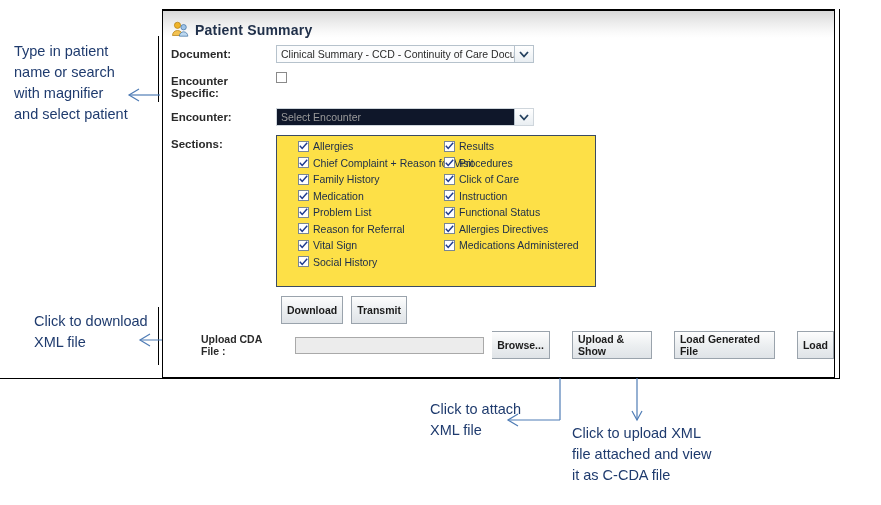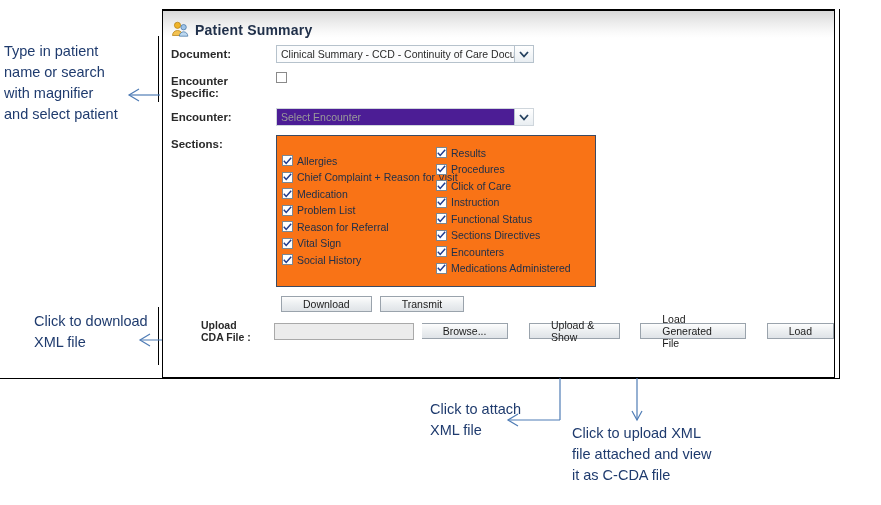--- a/index.html
+++ b/index.html
@@ -64,21 +64,21 @@
     font-size:10.5px;color:#2b2b2b;
     padding-left:4px;
     position:relative;
   }
   .sel .caret-box{
     position:absolute;right:0;top:0;bottom:0;width:18px;
     border-left:1px solid #b6c2cc;
     background:linear-gradient(180deg,#ffffff,#e9eef2);
     display:flex;align-items:center;justify-content:center;
   }
-  .sel.disabled{background:#4c1d95;color:#9a9a9a;border-color:#cfd6dc;align-items:center;}
+  .sel.disabled{background:#0f172a;color:#9a9a9a;border-color:#cfd6dc;align-items:center;}
   .sel .txt{overflow:hidden;white-space:nowrap;width:234px;}
 
   .txtfield{
     width:258px;height:18px;box-sizing:border-box;
     border:1px solid #b6c2cc;background:#fff;
     display:flex;align-items:center;position:relative;
     padding-left:4px;font-size:10.5px;
   }
   .caret{display:inline-block;width:1px;height:12px;background:#222;}
   .mag-box{
@@ -93,62 +93,61 @@
     border:1px solid #7a8793;background:#fff;
     display:inline-flex;align-items:center;justify-content:center;
     flex:0 0 11px;
   }
   .cb.empty{border-color:#8a8a8a;}
 
   
   #sections-box{
     width:320px;box-sizing:border-box;
     border:1px solid #3a4a63;
-    background:#f97316;
-    padding:4px 5px 1px 5px;
+    background:#fde047;
+    padding:4px 5px 1px 21px;
     display:flex;
     height:152px;
     overflow:hidden;
-    align-items:center;
   }
   .sec-col{width:50%;}
   .sec-item{display:flex;align-items:center;margin-bottom:4.5px;}
   .sec-item .t{
     font-size:10.5px;color:#20304a;margin-left:4px;
     white-space:nowrap;font-weight:500;
   }
 
   
   .btn{
     display:inline-flex;align-items:center;justify-content:center;
-    height:16px;box-sizing:border-box;
+    height:28px;box-sizing:border-box;
     border:1px solid #9aa3ac;
     background:linear-gradient(180deg,#fdfdfd 0%,#eceff1 50%,#dfe3e7 100%);
-    font-size:10.5px;font-weight:normal;color:#1b1b1b;
-    padding:0 21px;
+    font-size:10.5px;font-weight:bold;color:#1b1b1b;
+    padding:0 5px;
     font-family:"Liberation Sans", sans-serif;
   }
   #btnrow{margin:6px 0 0 110px;display:flex;gap:8px;}
   #uploadrow{margin:7px 0 0 30px;display:flex;align-items:center;gap:8px;}
   #upload-label{
     font-size:10.5px;font-weight:bold;color:#2a2a2a;margin-right:8px;
   }
   #file-input{
     width:215px;height:17px;box-sizing:border-box;
     border:1px solid #a9a9a9;background:#ececec;
   }
   #browse{border-left:none;}
   .gap{width:7px;}
 
   .svg-arrow{position:absolute;overflow:visible;}
 </style>
 </head>
 <body>
 
-<div class="anno" style="left:4px;top:41px;width:145px;">Type in patient
+<div class="anno" style="left:14px;top:41px;width:145px;">Type in patient
 name or search
 with magnifier
 and select patient</div>
 
 <div class="anno" style="left:668px;top:146px;width:180px;">Select sections to
 be added to the
 downloaded or
 transmitted file</div>
 
 <div class="anno right" style="left:648px;top:269px;width:168px;">Click to view or
@@ -267,20 +266,28 @@
                 </svg>
               </span>
               <span class="t">Chief Complaint + Reason for Visit</span>
             </div>
             <div class="sec-item">
               <span class="cb">
                 <svg width="9" height="8" viewBox="0 0 9 8">
                   <polyline points="0.8,3.8 3.2,6.4 8.2,0.8" fill="none" stroke="#1f3b8e" stroke-width="1.5"></polyline>
                 </svg>
               </span>
+              <span class="t">Family History</span>
+            </div>
+            <div class="sec-item">
+              <span class="cb">
+                <svg width="9" height="8" viewBox="0 0 9 8">
+                  <polyline points="0.8,3.8 3.2,6.4 8.2,0.8" fill="none" stroke="#1f3b8e" stroke-width="1.5"></polyline>
+                </svg>
+              </span>
               <span class="t">Medication</span>
             </div>
             <div class="sec-item">
               <span class="cb">
                 <svg width="9" height="8" viewBox="0 0 9 8">
                   <polyline points="0.8,3.8 3.2,6.4 8.2,0.8" fill="none" stroke="#1f3b8e" stroke-width="1.5"></polyline>
                 </svg>
               </span>
               <span class="t">Problem List</span>
             </div>
@@ -349,29 +356,21 @@
                 </svg>
               </span>
               <span class="t">Functional Status</span>
             </div>
             <div class="sec-item">
               <span class="cb">
                 <svg width="9" height="8" viewBox="0 0 9 8">
                   <polyline points="0.8,3.8 3.2,6.4 8.2,0.8" fill="none" stroke="#1f3b8e" stroke-width="1.5"></polyline>
                 </svg>
               </span>
-              <span class="t">Sections Directives</span>
-            </div>
-            <div class="sec-item">
-              <span class="cb">
-                <svg width="9" height="8" viewBox="0 0 9 8">
-                  <polyline points="0.8,3.8 3.2,6.4 8.2,0.8" fill="none" stroke="#1f3b8e" stroke-width="1.5"></polyline>
-                </svg>
-              </span>
-              <span class="t">Encounters</span>
+              <span class="t">Allergies Directives</span>
             </div>
             <div class="sec-item">
               <span class="cb">
                 <svg width="9" height="8" viewBox="0 0 9 8">
                   <polyline points="0.8,3.8 3.2,6.4 8.2,0.8" fill="none" stroke="#1f3b8e" stroke-width="1.5"></polyline>
                 </svg>
               </span>
               <span class="t">Medications Administered</span>
             </div>
           </div>

